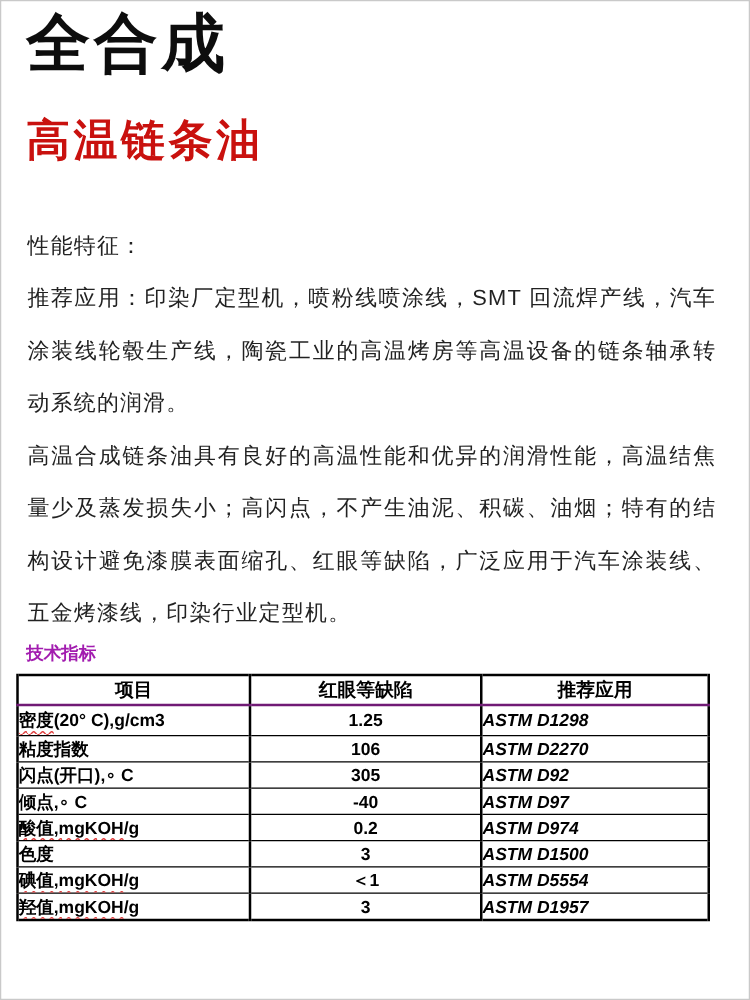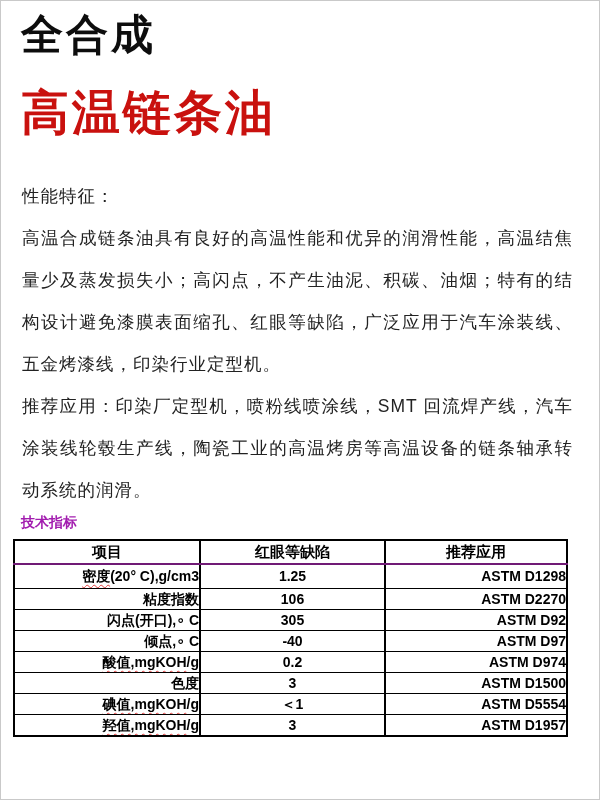--- a/index.html
+++ b/index.html
@@ -8,29 +8,29 @@
     width: 598px;
     height: 798px;
     border: 1px solid #c9c9c9;
     background: #ffffff;
     overflow: hidden;
     font-family: "Liberation Sans", "DejaVu Sans", sans-serif;
     color: #1c1c1c;
   }
   .title-black {
     margin: 10px 0 0 20px;
-    font-size: 42px;
+    font-size: 51px;
     line-height: 48px;
     font-weight: 900;
     letter-spacing: 3px;
     color: #0d0d0d;
   }
   .title-red {
     margin: 30px 0 0 20px;
-    font-size: 48px;
+    font-size: 35px;
     line-height: 48px;
     font-weight: 900;
     letter-spacing: 3px;
     color: #c9110e;
   }
   .body-text {
     margin: 38px 26px 0 21px;
     font-size: 17.5px;
     line-height: 42px;
     letter-spacing: 1px;
@@ -66,23 +66,23 @@
   table.specs { border: 2px solid #000; }
   table.specs thead th {
     height: 22px;
     font-size: 15px;
     text-align: center;
     border-bottom: 2px solid #701a75;
   }
   .col-item { width: 186px; }
   .col-value { width: 185px; }
   .col-method { width: 182px; }
-  td.item { text-align: right; padding-left: 6px; height: 20px; line-height: 20px; }
+  td.item { text-align: left; padding-left: 6px; height: 20px; line-height: 20px; }
   td.val { text-align: center; height: 20px; line-height: 20px; }
-  td.method { text-align: right; height: 20px; line-height: 20px; }
+  td.method { text-align: left; height: 20px; line-height: 20px; font-style: italic; }
   tr.row-density td { height: 23px; line-height: 23px; }
   tr.row-viscosity td { height: 66px; }
   tr.row-viscosity td.item, tr.row-viscosity td.val { vertical-align: top; }
   .vline { height: 22px; line-height: 22px; }
   .wavy {
     text-decoration-line: underline;
     text-decoration-style: wavy;
     text-decoration-color: #e04040;
     text-decoration-thickness: 1px;
     text-underline-offset: 3px;
@@ -91,22 +91,22 @@
 </head>
 <body>
 
 <div class="page">
 
   <div class="title-black">全合成</div>
   <div class="title-red">高温链条油</div>
 
   <div class="body-text">
     <p>性能特征：</p>
+    <p>推荐应用：印染厂定型机，喷粉线喷涂线，SMT 回流焊产线，汽车涂装线轮毂生产线，陶瓷工业的高温烤房等高温设备的链条轴承转动系统的润滑。</p>
     <p>高温合成链条油具有良好的高温性能和优异的润滑性能，高温结焦量少及蒸发损失小；高闪点，不产生油泥、积碳、油烟；特有的结构设计避免漆膜表面缩孔、红眼等缺陷，广泛应用于汽车涂装线、五金烤漆线，印染行业定型机。</p>
-    <p>推荐应用：印染厂定型机，喷粉线喷涂线，SMT 回流焊产线，汽车涂装线轮毂生产线，陶瓷工业的高温烤房等高温设备的链条轴承转动系统的润滑。</p>
   </div>
 
   <div class="table-caption">技术指标</div>
 
   <table class="specs">
     <colgroup>
       <col class="col-item">
       <col class="col-value">
       <col class="col-method">
     </colgroup>

